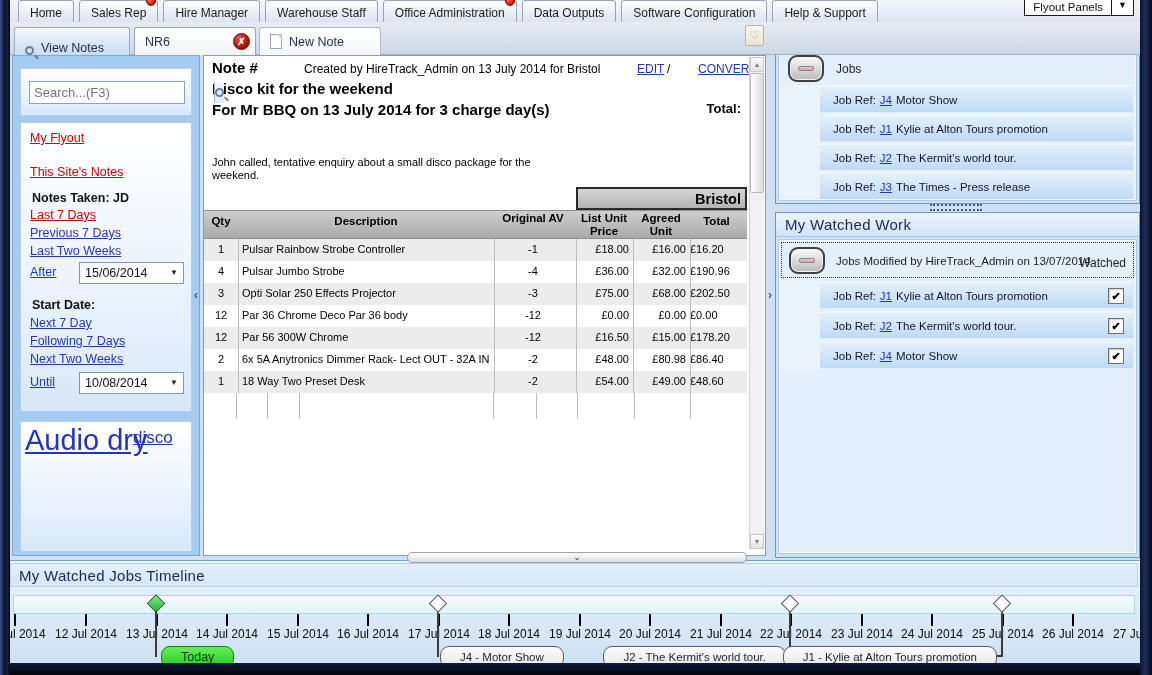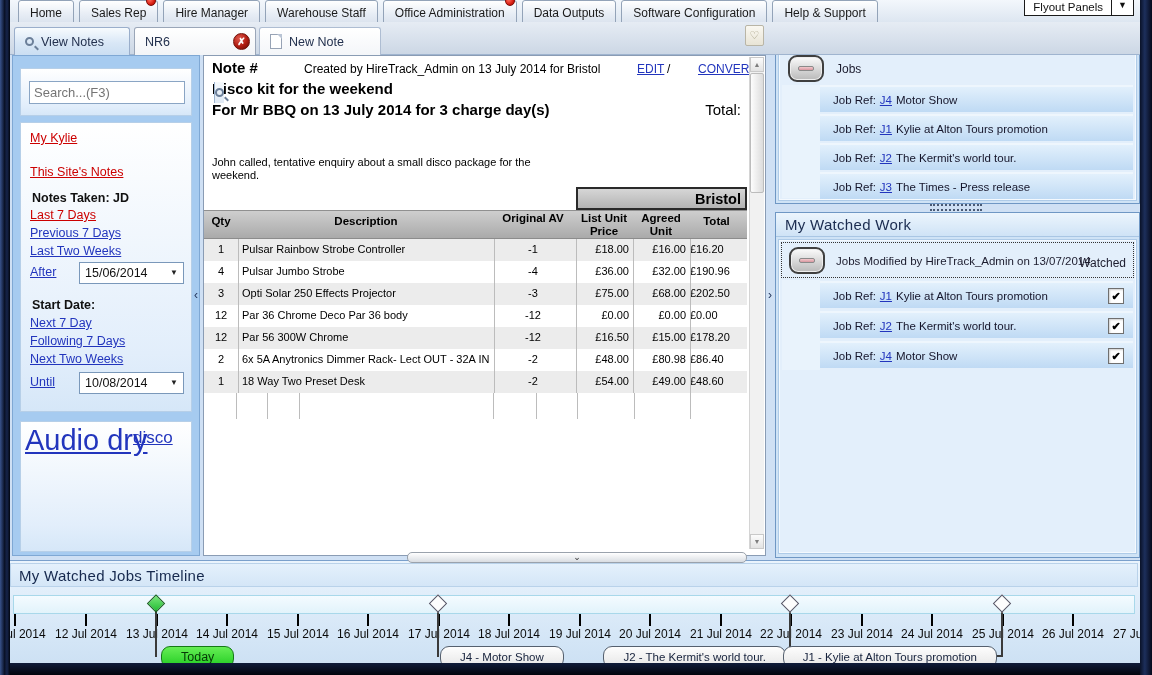--- a/index.html
+++ b/index.html
@@ -17,21 +17,21 @@
   .menu-tabs { position:absolute; left:8px; top:0; height:22px; display:flex; gap:5px; }
   .menu-tab { position:relative; height:24px; padding:2px 11px 0; background:linear-gradient(#ffffff,#e7edf5 60%,#dbe3ee); border:1px solid #93a3b8; border-radius:3px 3px 0 0; font-size:12px; color:#1a1a1a; line-height:20px; white-space:nowrap; }
   .alert-dot { position:absolute; right:1px; top:-5px; width:10px; height:10px; border-radius:50%; background:radial-gradient(circle at 35% 35%, #ff6a5a,#d81e12 60%,#8c0d06); border:1px solid #7d0b05; }
   .flyout-btn { position:absolute; right:6px; top:-7px; height:23px; display:flex; background:#fff; border:1px solid #1a1a1a; font-size:11.5px; color:#111; }
   .flyout-btn .lbl { padding:7px 8px 0 8px; }
   .flyout-btn .arr { width:22px; border-left:1px solid #1a1a1a; text-align:center; padding-top:6px; font-size:9px; }
 
   
   .tabbar { left:10px; top:22px; width:1130px; height:33px; background:linear-gradient(#e6ecf4,#ccd7e5); border-bottom:1px solid #9fb4cf; z-index:9; }
   .doc-tab { position:absolute; top:5px; height:28px; border:1px solid #9aaecb; border-bottom:none; border-radius:3px 3px 0 0; font-size:12.5px; color:#23314e; display:flex; align-items:center; padding:0 10px; white-space:nowrap; }
-  .tab-viewnotes { left:4px; width:116px; background:linear-gradient(#f7fbfe,#d9e7f6 55%,#cadef2); }
+  .tab-viewnotes { left:4px; width:116px; background:linear-gradient(#f7fbfe,#d9e7f6 55%,#cadef2);align-items:flex-end; }
   .tab-nr6 { left:124px; width:122px; background:linear-gradient(#ffffff,#f2f4f7); border-color:#9aa6b8; }
   .tab-newnote { left:249px; width:122px; background:linear-gradient(#ffffff,#f4f6f9); border-color:#aebdd2; }
   .close-btn { position:absolute; right:5px; top:5px; width:17px; height:17px; border-radius:50%; background:radial-gradient(circle at 35% 30%, #e05a4e,#b01b10 55%,#5e0a04); border:1px solid #70120a; color:#fff; font-size:10px; font-weight:bold; text-align:center; line-height:15px; }
   .mag { position:relative; width:9px; height:9px; border:2px solid #6b7f99; border-radius:50%; margin-right:7px; flex:0 0 auto; }
   .mag::after { content:""; position:absolute; left:7px; top:8px; width:5px; height:2px; background:#6b7f99; transform:rotate(45deg); }
   .page-ico { width:12px; height:15px; background:#fff; border:1px solid #97a3b5; margin-right:7px; position:relative; flex:0 0 auto; }
   .page-ico::after { content:""; position:absolute; right:-1px; top:-1px; border:4px solid; border-color:#ccd7e5 #ccd7e5 #c3ccda transparent; border-width:0 5px 5px 0; border-style:solid; border-color:transparent #b9c4d4 transparent transparent; }
   .tab-overflow { left:735px; top:3px; position:absolute; width:19px; height:21px; background:linear-gradient(#faf8f1,#e8e4d6); border:1px solid #b9b5a6; border-radius:2px; text-align:center; font-size:11px; color:#a9a489; line-height:19px; }
 
   
@@ -152,21 +152,21 @@
 <div class="abs sidebar">
   <div class="card search-card">
     <div class="search-box">
       <input type="text" placeholder="Search...(F3)" style="">
       <span class="search-btn">
           <span class="mag" style="margin:0"></span>
         </span>
     </div>
   </div>
   <div class="card links-card">
-    <span class="sb-row" style="top:8px"><span class="lnk lnk-red">My Kylie</span></span>
+    <span class="sb-row" style="top:8px"><span class="lnk lnk-red">My Flyout</span></span>
     <span class="sb-row" style="top:42px"><span class="lnk lnk-red">This Site's Notes</span></span>
     <span class="sb-row sb-head" style="top:68px;left:11px">Notes Taken: JD</span>
     <span class="sb-row" style="top:85px"><span class="lnk lnk-red">Last 7 Days</span></span>
     <span class="sb-row" style="top:103px"><span class="lnk lnk-blue">Previous 7 Days</span></span>
     <span class="sb-row" style="top:121px"><span class="lnk lnk-blue">Last  Two  Weeks</span></span>
     <span class="sb-row" style="top:142px"><span class="lnk lnk-blue">After</span></span>
     <div class="combo" style="left:58px;top:139px">
       <span class="val">15/06/2014</span>
       <span class="drop">▼</span>
     </div>
@@ -190,21 +190,21 @@
 <div class="abs split-arrow" style="left:768px;top:284px">›</div>
 
 <div class="abs notepanel">
   <span class="np-t" style="left:8px;top:3px;font-size:15px;font-weight:bold">Note #</span>
   <span class="np-t" style="left:100px;top:6px;font-size:12px">Created by HireTrack_Admin on 13 July 2014 for Bristol</span>
   <span class="np-t np-link" style="left:433px;top:6px">EDIT</span>
   <span class="np-t" style="left:463px;top:6px;font-size:12px">/</span>
   <span class="np-t np-link" style="left:494px;top:6px">CONVERT</span>
   <span class="np-t" style="left:8px;top:24px;font-size:15px;font-weight:bold">Disco kit for the weekend</span>
   <span class="np-t" style="left:8px;top:45px;font-size:15px;font-weight:bold">For Mr BBQ  on 13 July 2014 for 3 charge day(s)</span>
-  <span class="np-t" style="right:24px;top:45px;font-size:15px;font-weight:normal">Total:</span>
+  <span class="np-t" style="right:24px;top:45px;font-size:13px;font-weight:bold">Total:</span>
   <span class="np-t" style="left:8px;top:100px;font-size:11px">John called, tentative enquiry about a small disco package for the</span>
   <span class="np-t" style="left:8px;top:113px;font-size:11px">weekend.</span>
 
   <div class="bristol">Bristol</div>
 
   <div class="thead">
     <span style="left:0;width:34px;top:4px">Qty</span>
     <span style="left:34px;width:256px;top:4px">Description</span>
     <span style="left:296px;width:66px">Original AV</span>
     <span style="left:375px;width:50px">List Unit Price</span>

